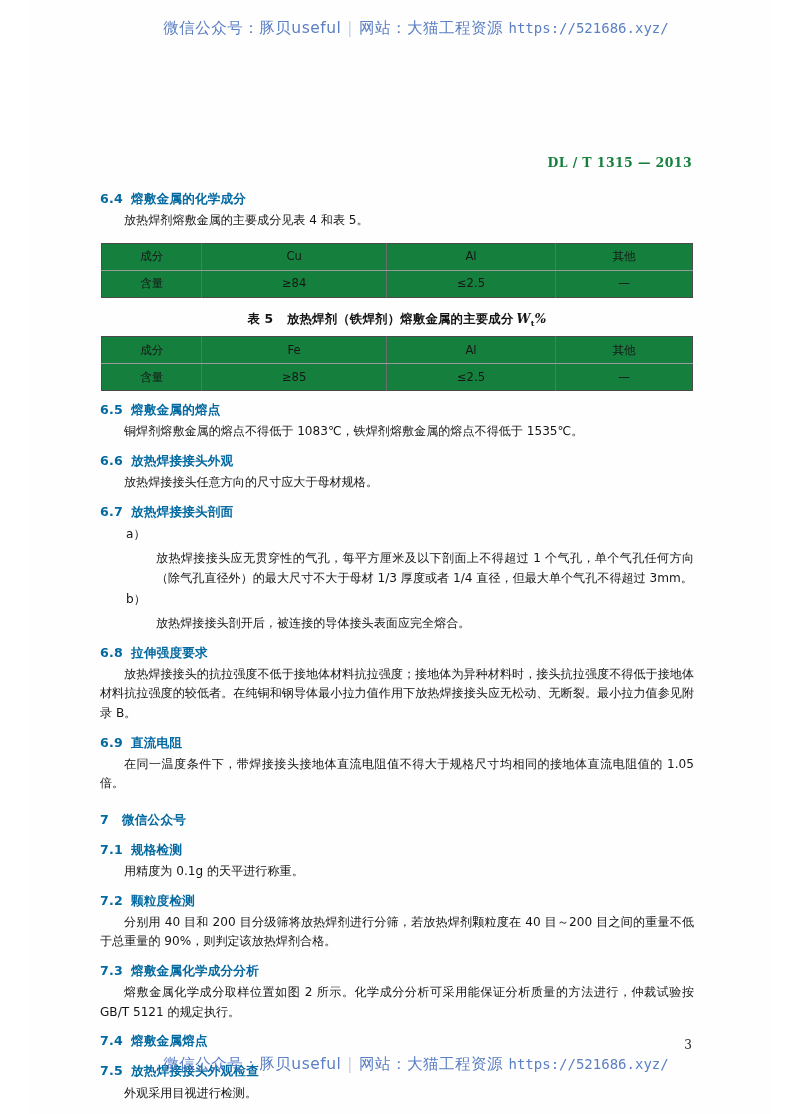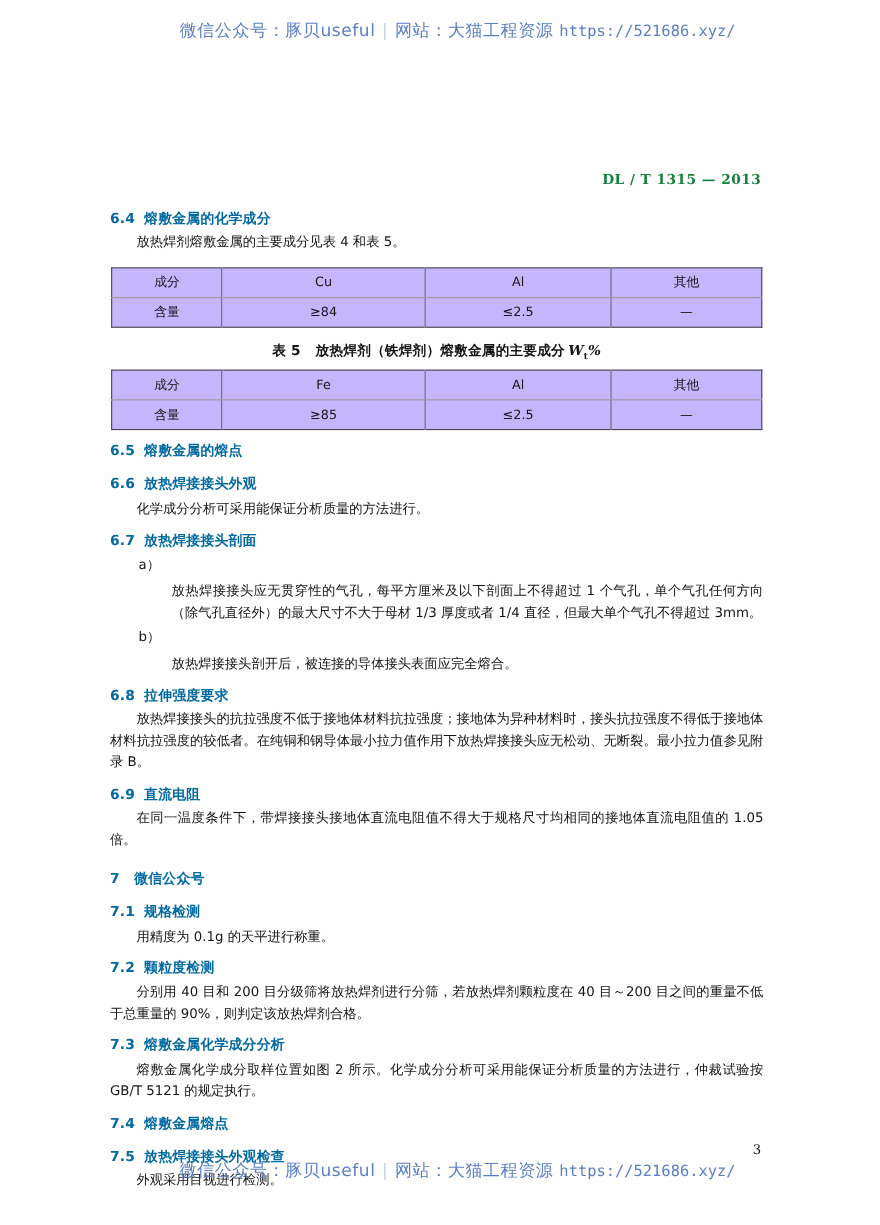--- a/index.html
+++ b/index.html
@@ -142,21 +142,21 @@
   .table-caption .wsym sub {
     font-size: 8px;
     font-style: normal;
   }
 
   table.spec {
     border-collapse: collapse;
     width: 592px;
     margin: 0 auto;
     border: 1.4px solid #4a4a4a;
-    background: #c4b5fd;
+    background: #15803d;
   }
   table.spec td {
     border-right: 1px solid #6b6b6b;
     border-bottom: 1px solid #9a9a9a;
     text-align: center;
     font-size: 11.6px;
     height: 24px;
     padding: 1px 2px;
     color: #161616;
   }
@@ -234,25 +234,26 @@
         <td class="c-b">≤2.5</td>
         <td class="c-c">—</td>
       </tr>
     </tbody>
       </table>
   </div>
 
   <h3 class="clause">
     <span class="num">6.5</span><span>熔敷金属的熔点</span>
   </h3>
+  <p class="body">铜焊剂熔敷金属的熔点不得低于 1083℃，铁焊剂熔敷金属的熔点不得低于 1535℃。</p>
 
   <h3 class="clause">
     <span class="num">6.6</span><span>放热焊接接头外观</span>
   </h3>
-  <p class="body">化学成分分析可采用能保证分析质量的方法进行。</p>
+  <p class="body">放热焊接接头任意方向的尺寸应大于母材规格。</p>
 
   <h3 class="clause">
     <span class="num">6.7</span><span>放热焊接接头剖面</span>
   </h3>
   <div class="item">
     <span class="marker">a）</span>
     <span class="itemtext">放热焊接接头应无贯穿性的气孔，每平方厘米及以下剖面上不得超过 1 个气孔，单个气孔任何方向（除气孔直径外）的最大尺寸不大于母材 1/3 厚度或者 1/4 直径，但最大单个气孔不得超过 3mm。</span>
   </div>
   <div class="item">
     <span class="marker">b）</span>

